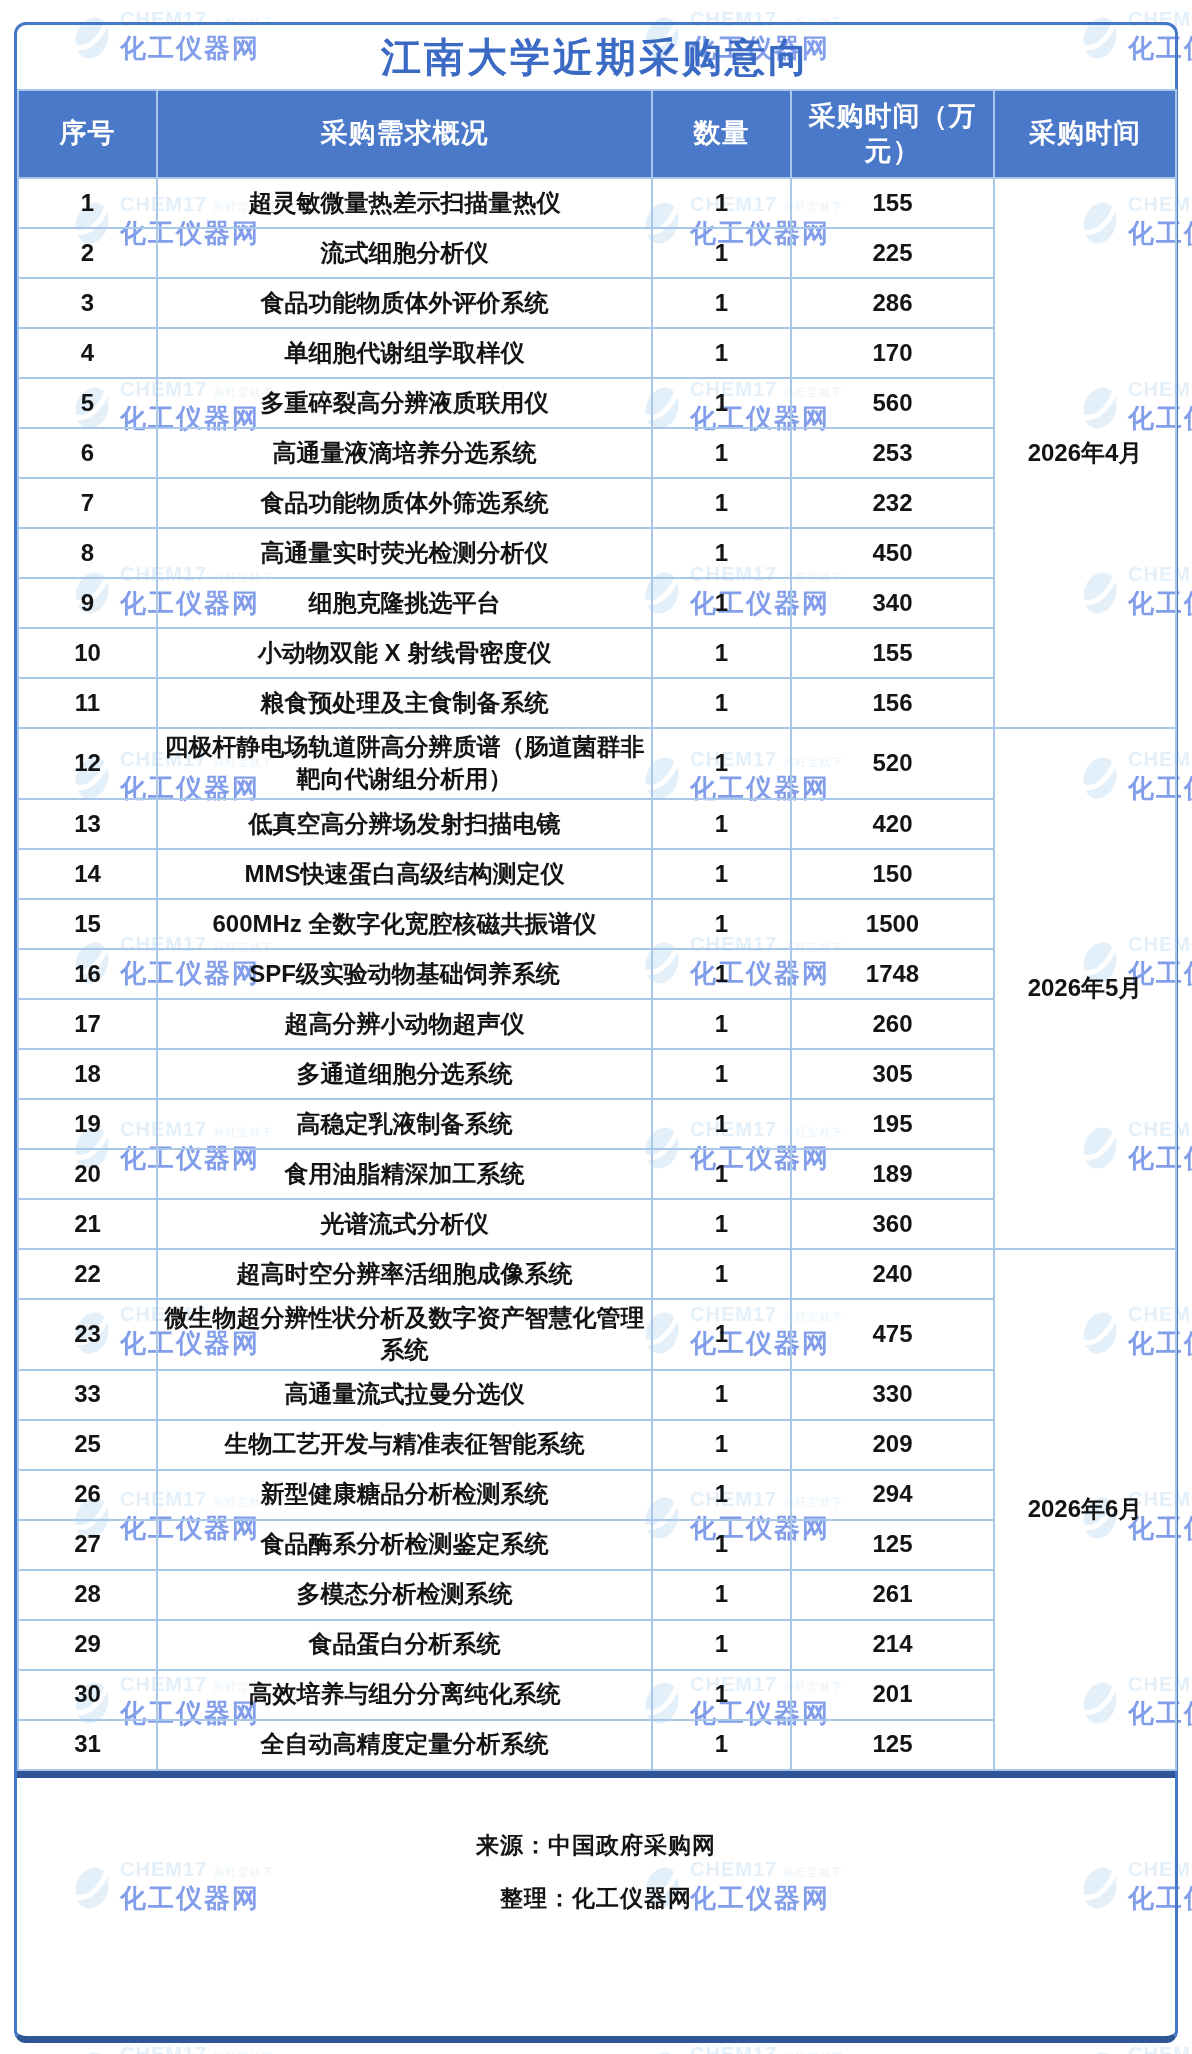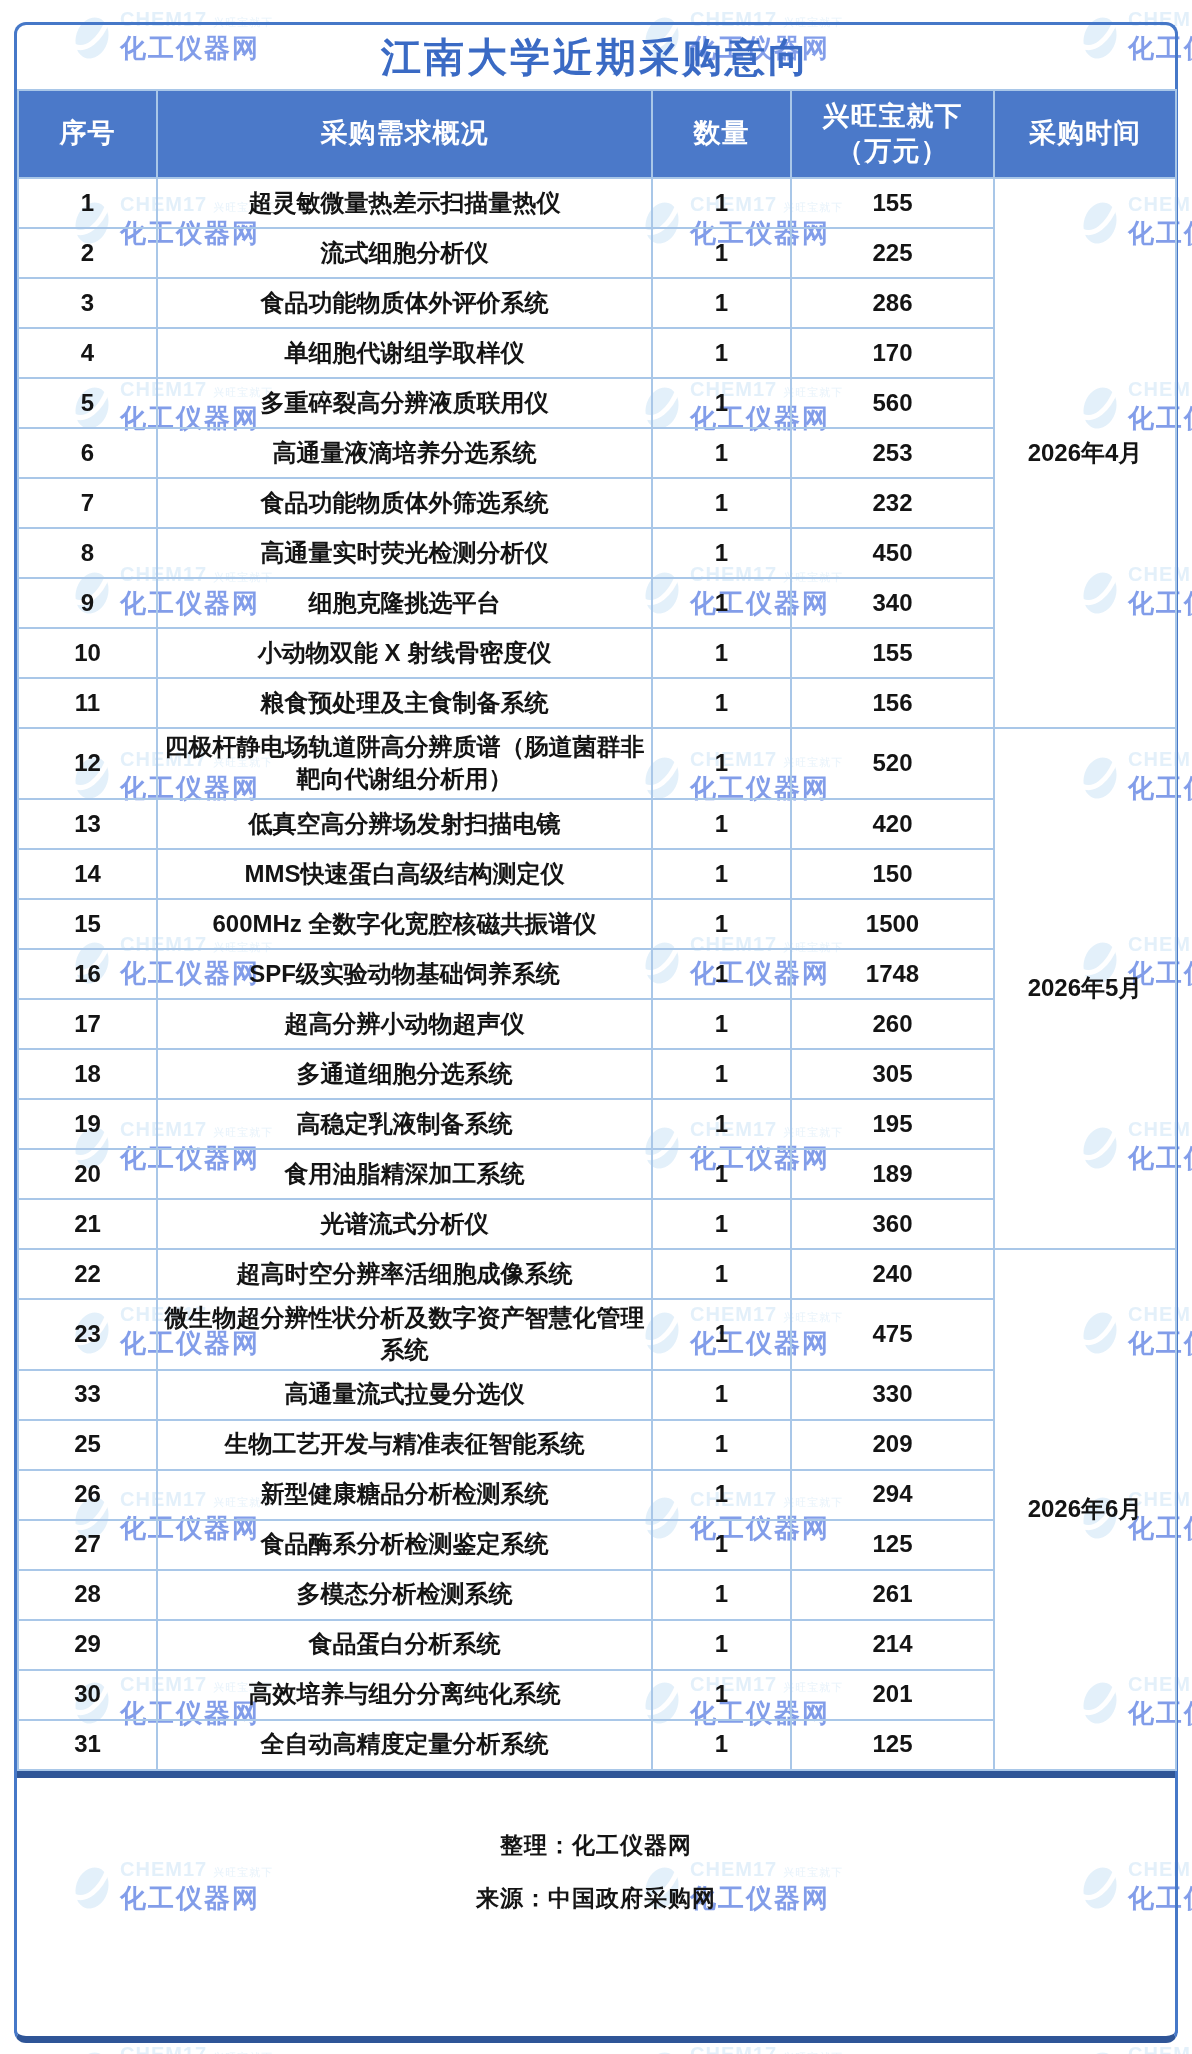--- a/index.html
+++ b/index.html
@@ -419,21 +419,21 @@
           <col class="c2">
           <col class="c3">
           <col class="c4">
           <col class="c5">
         </colgroup>
       <thead>
         <tr>
           <th>序号</th>
           <th>采购需求概况</th>
           <th>数量</th>
-          <th>兴旺宝就下（万元）</th>
+          <th>采购时间（万元）</th>
           <th>采购时间</th>
         </tr>
       </thead>
       <tbody id="table-body">
           <tr>
     <td class="c-no">1</td>
     <td class="c-item">超灵敏微量热差示扫描量热仪</td>
     <td class="c-qty">1</td>
     <td class="c-budget">155</td>
   <td class="time-cell" rowspan="11">2026年4月</td>
@@ -619,18 +619,18 @@
     <td class="c-item">全自动高精度定量分析系统</td>
     <td class="c-qty">1</td>
     <td class="c-budget">125</td>
   </tr>
         </tbody>
     </table>
 
     <div class="thick-bar"></div>
 
     <div class="footer">
+      <div class="src-line">来源：中国政府采购网</div>
       <div class="src-line">整理：化工仪器网</div>
-      <div class="src-line">来源：中国政府采购网</div>
     </div>
 
   </div>
 </div>
 
 </body></html>

